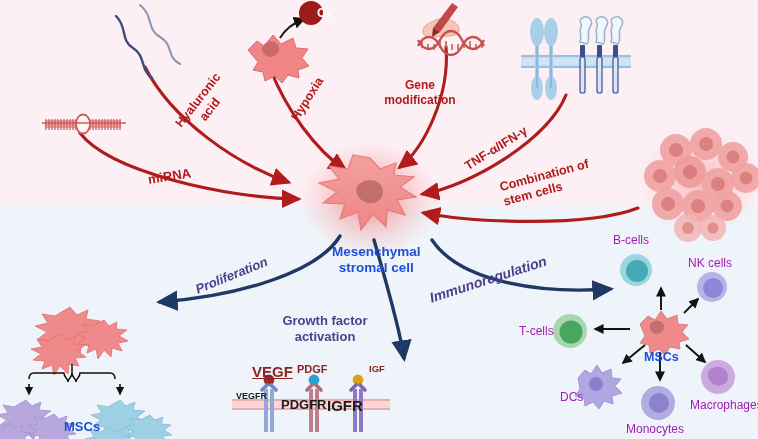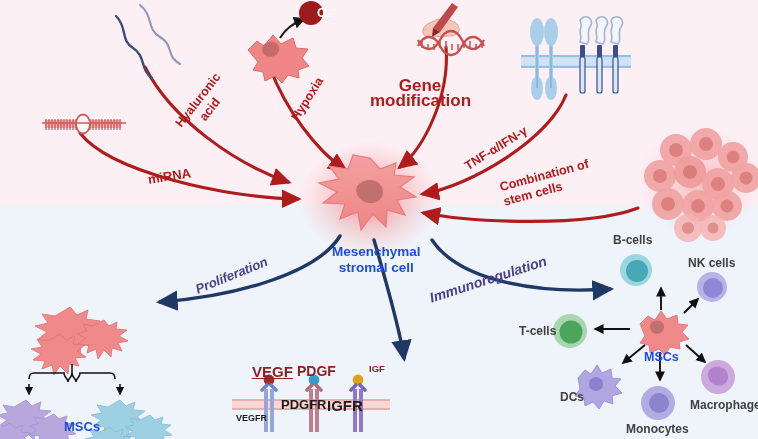--- a/index.html
+++ b/index.html
@@ -12,21 +12,21 @@
   }
   .band-bottom{
     position:absolute;left:0;top:205px;width:758px;height:234px;
     background:#eff4fa;
   }
   svg.layer{position:absolute;left:0;top:0;width:758px;height:439px;}
   .lbl{position:absolute;white-space:nowrap;}
   .red-lbl{color:#b01b1b;font-weight:bold;}
   .navy-lbl{color:#4a3f8a;font-weight:bold;font-style:italic;}
   .blk-lbl{color:#1d4ed8;font-weight:bold;}
-  .dark-lbl{color:#404040;font-weight:bold;}
+  .dark-lbl{color:#a21caf;font-weight:normal;}
   .tiny-red{color:#8e2020;font-weight:bold;}
   .tiny-dark{color:#1b1b1b;font-weight:bold;}
   .ctr{text-align:center;}
 </style>
 </head>
 <body>
 
 <div id="stage">
 
   <div class="band-bottom"></div>
@@ -300,46 +300,50 @@
     <div>stromal cell</div>
   </div>
 
   <div class="lbl red-lbl ctr" style="left:172px;top:90px;font-size:12.5px;line-height:15px;transform:rotate(-52deg);transform-origin:center;">
     <div>Hyaluronic</div>
     <div>acid</div>
   </div>
 
   <div class="lbl red-lbl" style="left:283px;top:92px;font-size:12.5px;transform:rotate(-58deg);transform-origin:center;">Hypoxia</div>
 
-  <div class="lbl red-lbl ctr" style="left:370px;top:78px;width:100px;font-size:17px;line-height:15px;">
+  <div class="lbl red-lbl ctr" style="left:370px;top:78px;width:100px;font-size:12px;line-height:15px;">
     <div>Gene</div>
     <div>modification</div>
   </div>
 
   <div class="lbl red-lbl" style="left:466px;top:160px;font-size:12.5px;transform:rotate(-32deg);transform-origin:left center;">TNF-α/IFN-γ</div>
 
   <div class="lbl red-lbl ctr" style="left:502px;top:180px;font-size:12.5px;line-height:15px;transform:rotate(-15deg);transform-origin:left center;">
     <div>Combination of</div>
     <div style="text-align:left;">stem cells</div>
   </div>
 
   <div class="lbl red-lbl" style="left:148px;top:172px;font-size:13px;transform:rotate(-9deg);transform-origin:left center;">miRNA</div>
 
   <div class="lbl" style="left:303px;top:6px;font-size:12px;font-weight:bold;color:#ffffff;margin-left:14px;">O₂</div>
 
   <div class="lbl navy-lbl" style="left:196px;top:282px;font-size:13px;transform:rotate(-22deg);transform-origin:left center;">Proliferation</div>
 
   <div class="lbl blk-lbl" style="left:64px;top:419px;font-size:13px;">MSCs</div>
 
+  <div class="lbl navy-lbl ctr" style="left:270px;top:313px;width:110px;font-size:13px;line-height:16px;font-style:normal;">
+    <div>Growth factor</div>
+    <div>activation</div>
+  </div>
 
   <div class="lbl tiny-red" style="left:252px;top:363px;font-size:15px;text-decoration:underline;">VEGF</div>
-  <div class="lbl tiny-red" style="left:297px;top:363px;font-size:14px;">PDGF</div>
+  <div class="lbl tiny-red" style="left:297px;top:363px;font-size:11px;">PDGF</div>
   <div class="lbl tiny-red" style="left:346px;top:363px;font-size:9.5px;margin-left:23px;">IGF</div>
 
-  <div class="lbl tiny-dark" style="left:236px;top:413px;font-size:9px;">VEGFR</div>
+  <div class="lbl tiny-dark" style="left:236px;top:391px;font-size:9px;">VEGFR</div>
   <div class="lbl tiny-dark" style="left:281px;top:397px;font-size:13px;">PDGFR</div>
   <div class="lbl tiny-dark" style="left:327px;top:397px;font-size:15px;">IGFR</div>
 
   <div class="lbl navy-lbl" style="left:430px;top:290px;font-size:14px;transform:rotate(-18deg);transform-origin:left center;">Immunoregulation</div>
 
   <div class="lbl dark-lbl" style="left:613px;top:233px;font-size:12px;">B-cells</div>
   <div class="lbl dark-lbl" style="left:688px;top:256px;font-size:12px;">NK cells</div>
   <div class="lbl dark-lbl" style="left:519px;top:324px;font-size:12px;">T-cells</div>
   <div class="lbl dark-lbl" style="left:560px;top:390px;font-size:12px;">DCs</div>
   <div class="lbl dark-lbl" style="left:626px;top:422px;font-size:12px;">Monocytes</div>

